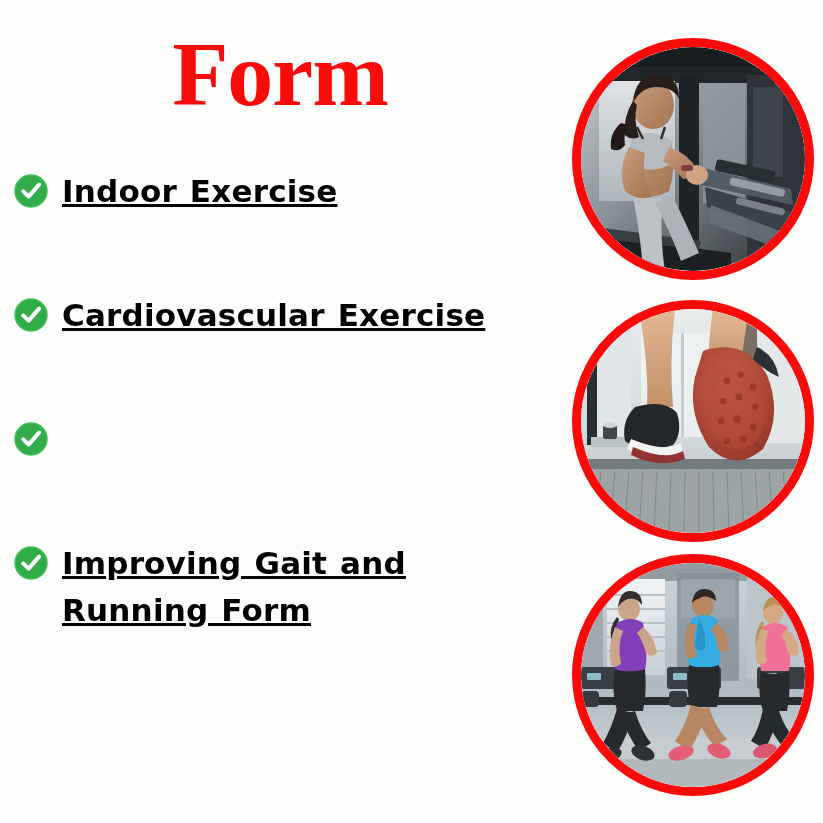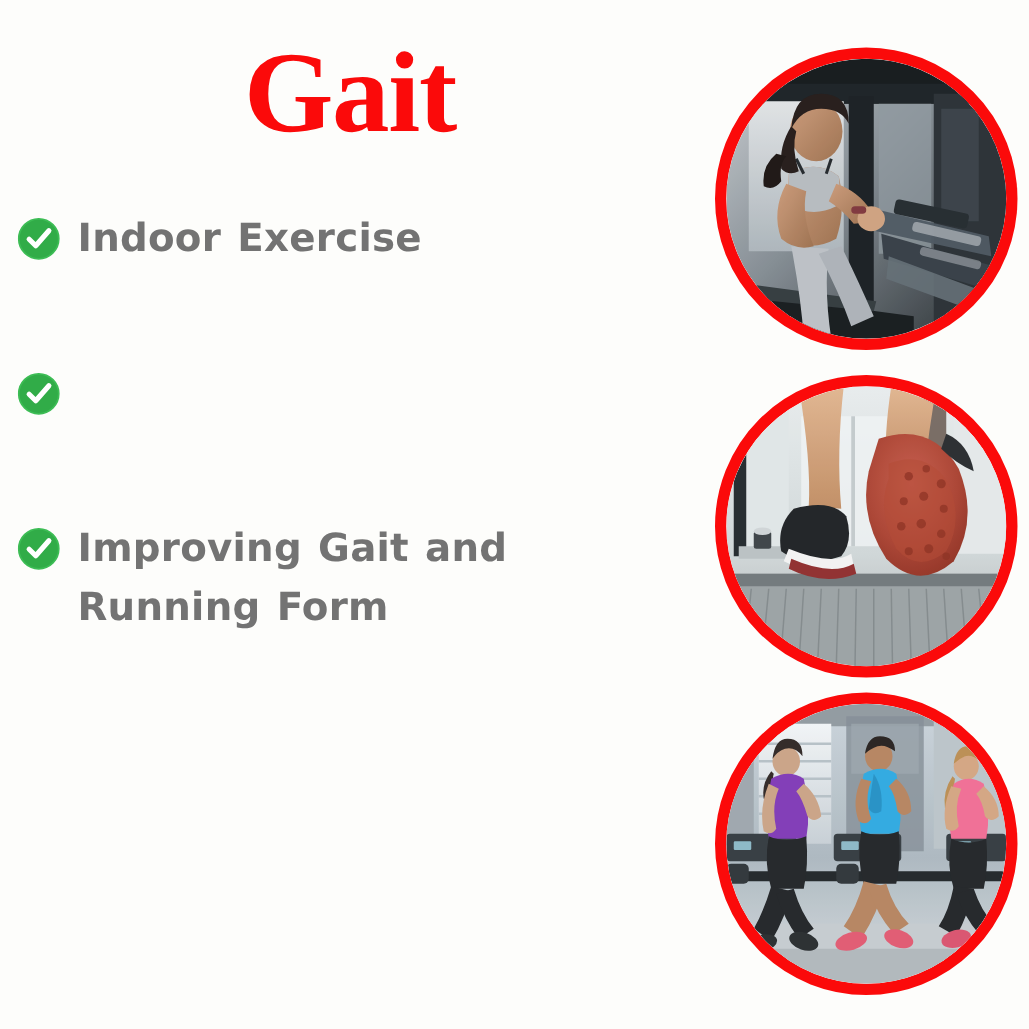--- a/index.html
+++ b/index.html
@@ -58,23 +58,24 @@
     width: 34px;
     height: 34px;
     display: block;
   }
   .item-text {
     display: block;
     font-family: "DejaVu Sans", sans-serif;
     font-weight: bold;
     font-size: 31px;
     line-height: 1.52;
-    color: #737373;
+    color: #000000;
     letter-spacing: 0.2px;
     word-spacing: 2px;
+    text-decoration: underline;
   }
 
   
   .photo-col {
     position: absolute;
     left: 572px;
     top: 38px;
     width: 243px;
     height: 770px;
   }
@@ -98,35 +99,45 @@
   #circle-2 { top: 262px; }
   #circle-3 { top: 516px; }
 
   .scene { position: absolute; inset: 0; }
 </style>
 </head>
 <body>
 
 <div class="poster">
 
-  <div class="title">Gait</div>
+  <div class="title">Form</div>
 
   <div class="list">
 
     <div class="list-item">
       <span class="check-icon">
         <svg viewBox="0 0 34 34" width="34" height="34">
           <circle cx="17" cy="17" r="16" fill="#31ac48"></circle>
           <circle cx="17" cy="17" r="16" fill="none" stroke="#3dbd55" stroke-width="1.4"></circle>
           <path d="M9.3 17.4 L14.6 22.6 L25.1 10.6" fill="none" stroke="#ffffff" stroke-width="4.1" stroke-linecap="round" stroke-linejoin="round"></path>
         </svg>
       </span>
       <span class="item-text">Indoor Exercise</span>
     </div>
 
+    <div class="list-item">
+      <span class="check-icon">
+        <svg viewBox="0 0 34 34" width="34" height="34">
+          <circle cx="17" cy="17" r="16" fill="#31ac48"></circle>
+          <circle cx="17" cy="17" r="16" fill="none" stroke="#3dbd55" stroke-width="1.4"></circle>
+          <path d="M9.3 17.4 L14.6 22.6 L25.1 10.6" fill="none" stroke="#ffffff" stroke-width="4.1" stroke-linecap="round" stroke-linejoin="round"></path>
+        </svg>
+      </span>
+      <span class="item-text">Cardiovascular Exercise</span>
+    </div>
 
     <div class="list-item">
       <span class="check-icon">
         <svg viewBox="0 0 34 34" width="34" height="34">
           <circle cx="17" cy="17" r="16" fill="#31ac48"></circle>
           <circle cx="17" cy="17" r="16" fill="none" stroke="#3dbd55" stroke-width="1.4"></circle>
           <path d="M9.3 17.4 L14.6 22.6 L25.1 10.6" fill="none" stroke="#ffffff" stroke-width="4.1" stroke-linecap="round" stroke-linejoin="round"></path>
         </svg>
       </span>
     </div>

